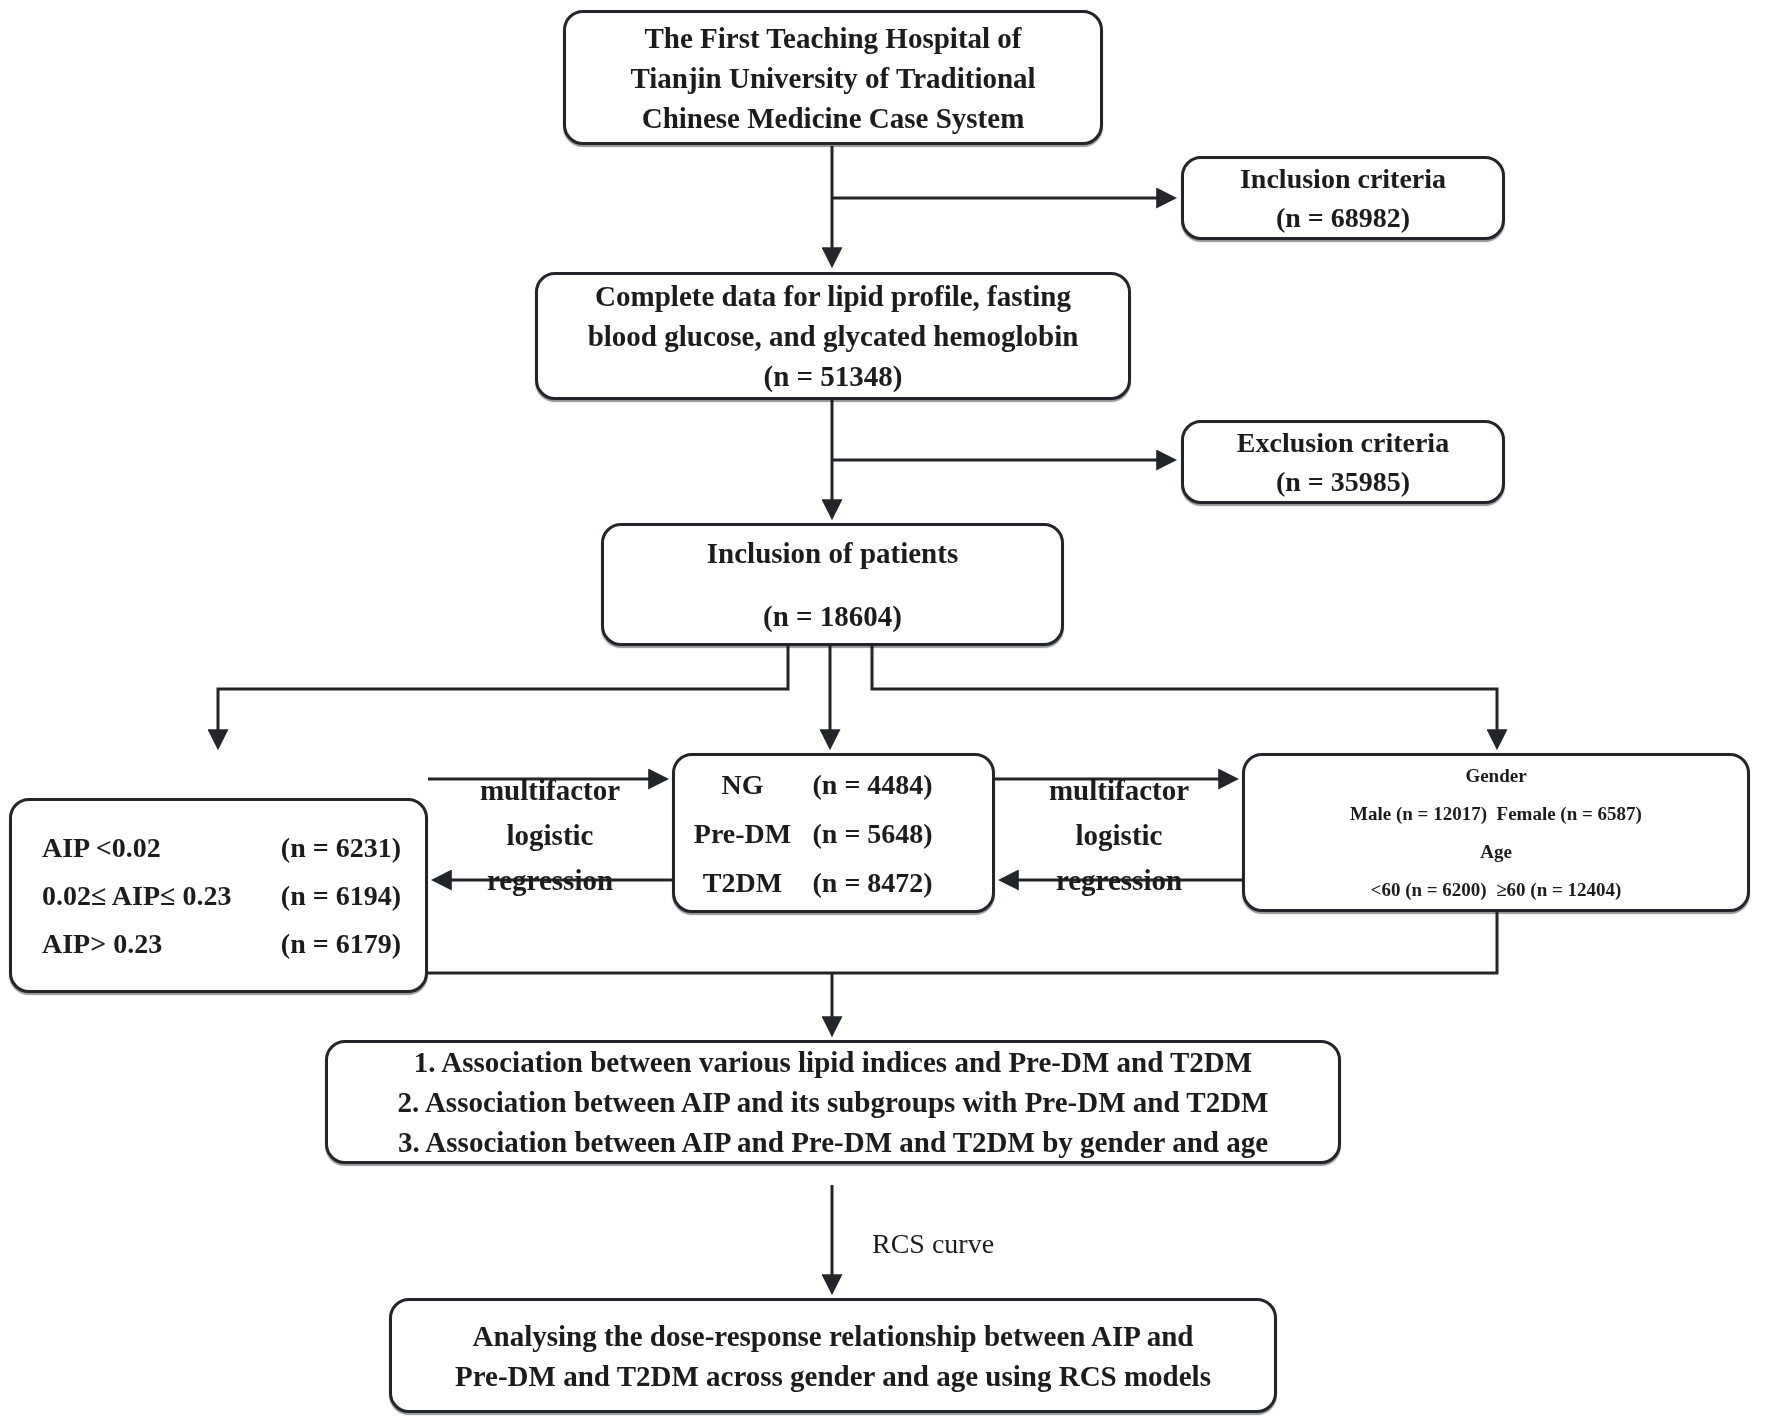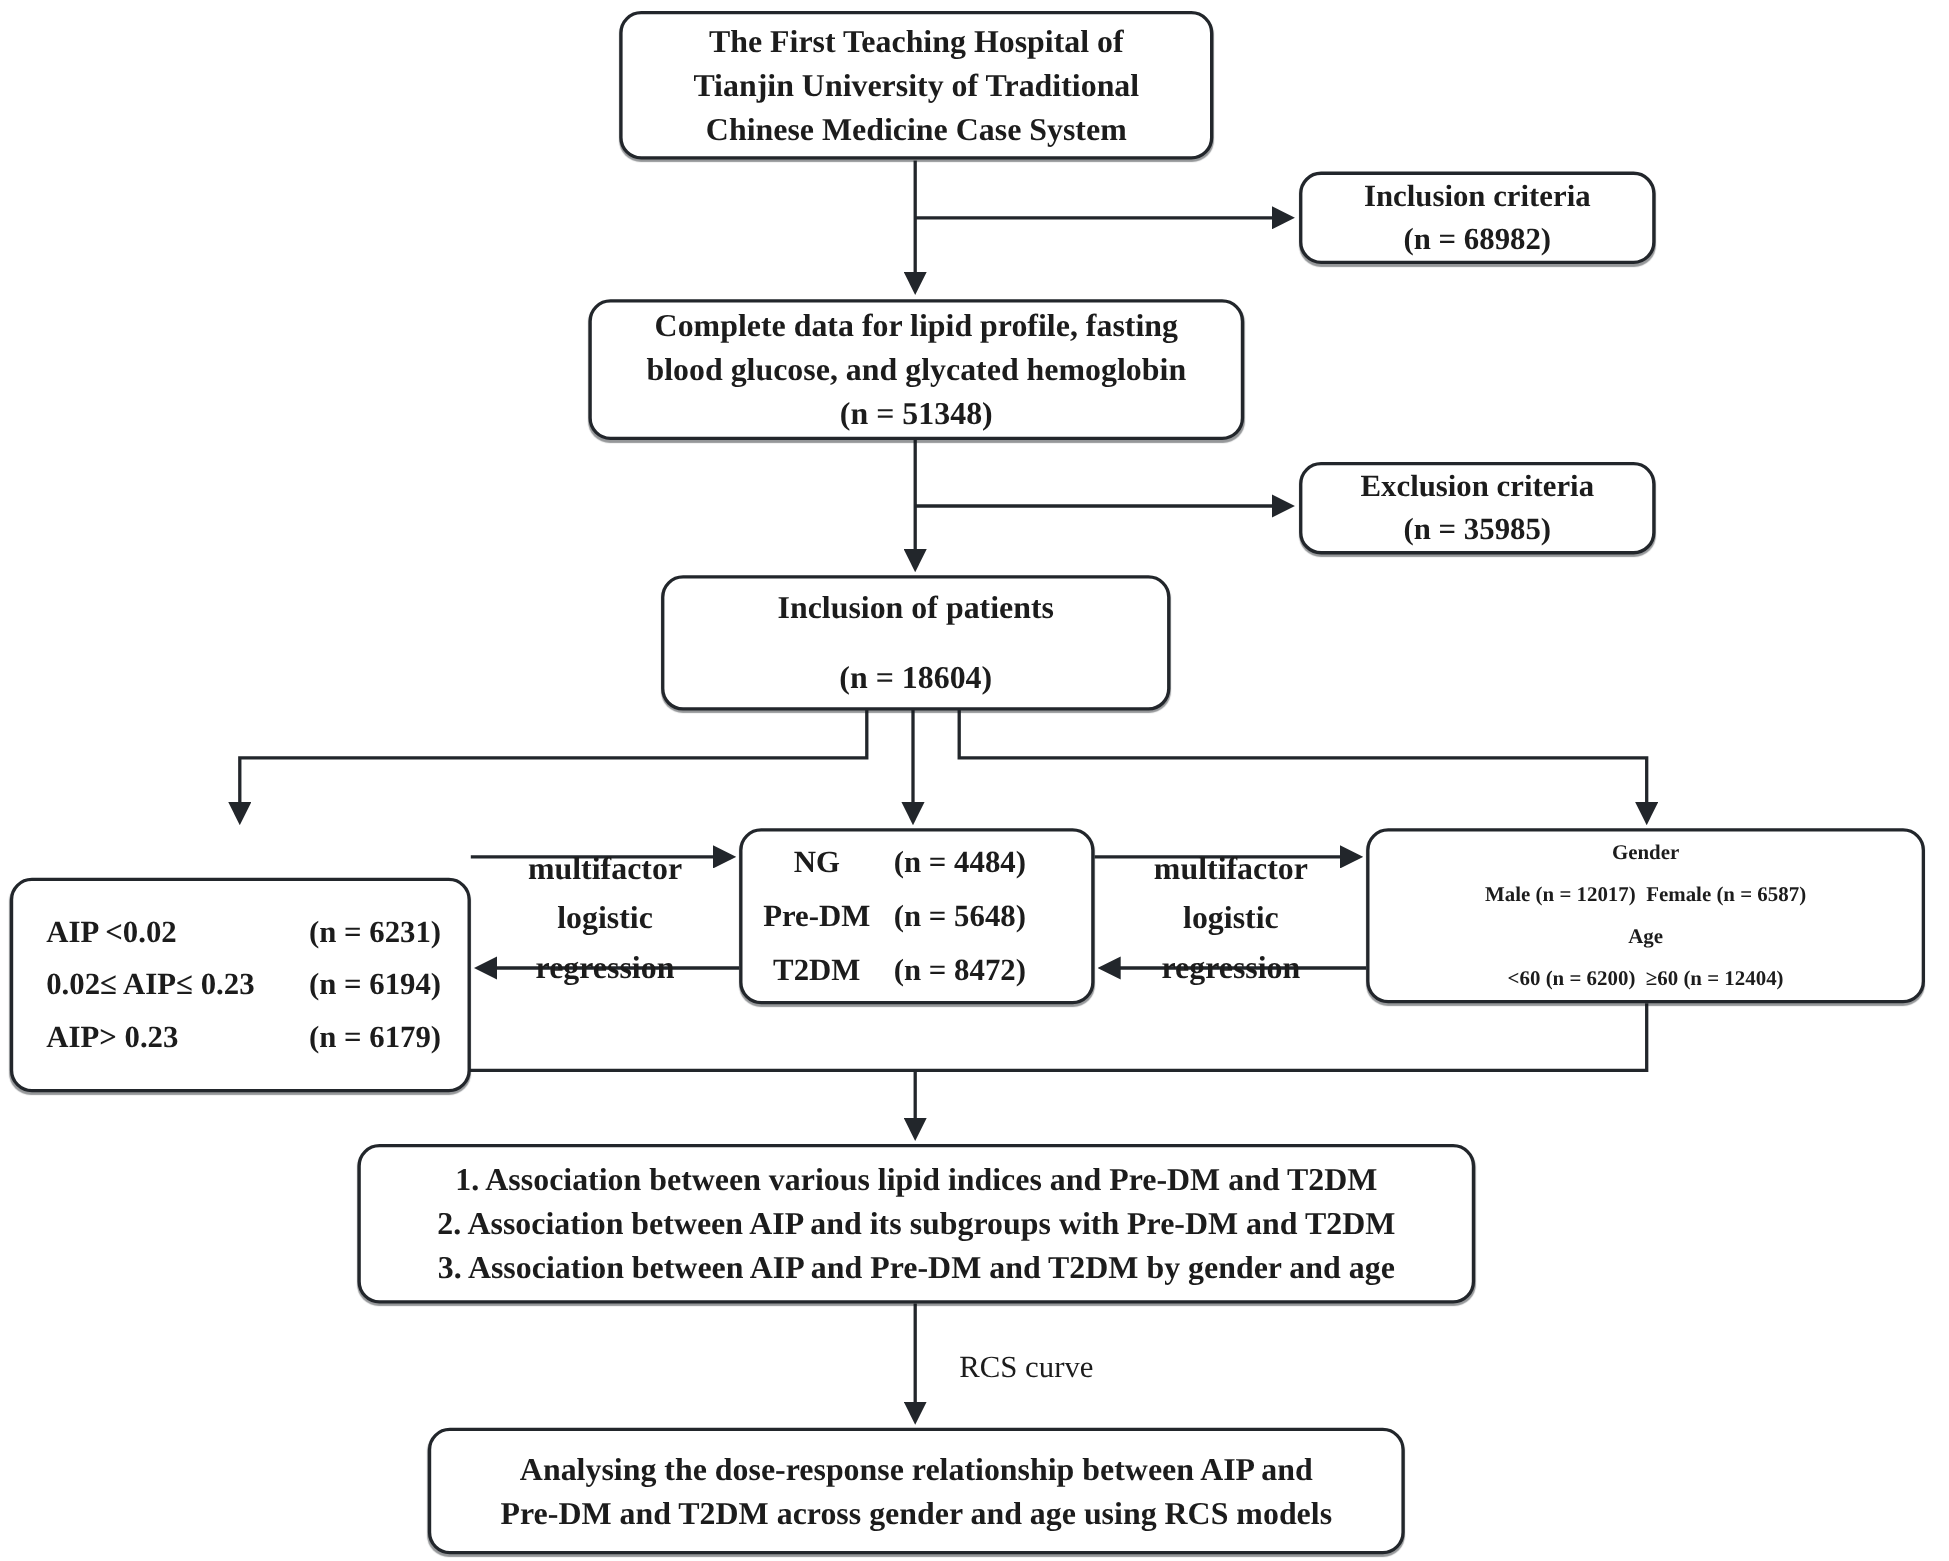--- a/index.html
+++ b/index.html
@@ -138,21 +138,21 @@
     <span class="ln">&lt;60 (n = 6200)  ≥60 (n = 12404)</span>
   </div>
 
   <div class="edge-label" style="left:428px;top:768px;width:244px;">multifactor
 logistic
 regression</div>
   <div class="edge-label" style="left:996px;top:768px;width:246px;">multifactor
 logistic
 regression</div>
 
-  <div class="node fs29" style="left:325px;top:1040px;width:1016px;height:145px;">
+  <div class="node fs29" style="left:325px;top:1040px;width:1016px;height:124px;">
     <span class="ln">1. Association between various lipid indices and Pre-DM and T2DM</span>
     <span class="ln">2. Association between AIP and its subgroups with Pre-DM and T2DM</span>
     <span class="ln">3. Association between AIP and Pre-DM and T2DM by gender and age</span>
   </div>
 
   <div class="rcs-label" style="left:872px;top:1228px;">RCS curve</div>
 
   <div class="node fs29" style="left:389px;top:1298px;width:888px;height:115px;">
     <span class="ln">Analysing the dose-response relationship between AIP and</span>
     <span class="ln">Pre-DM and T2DM across gender and age using RCS models</span>

